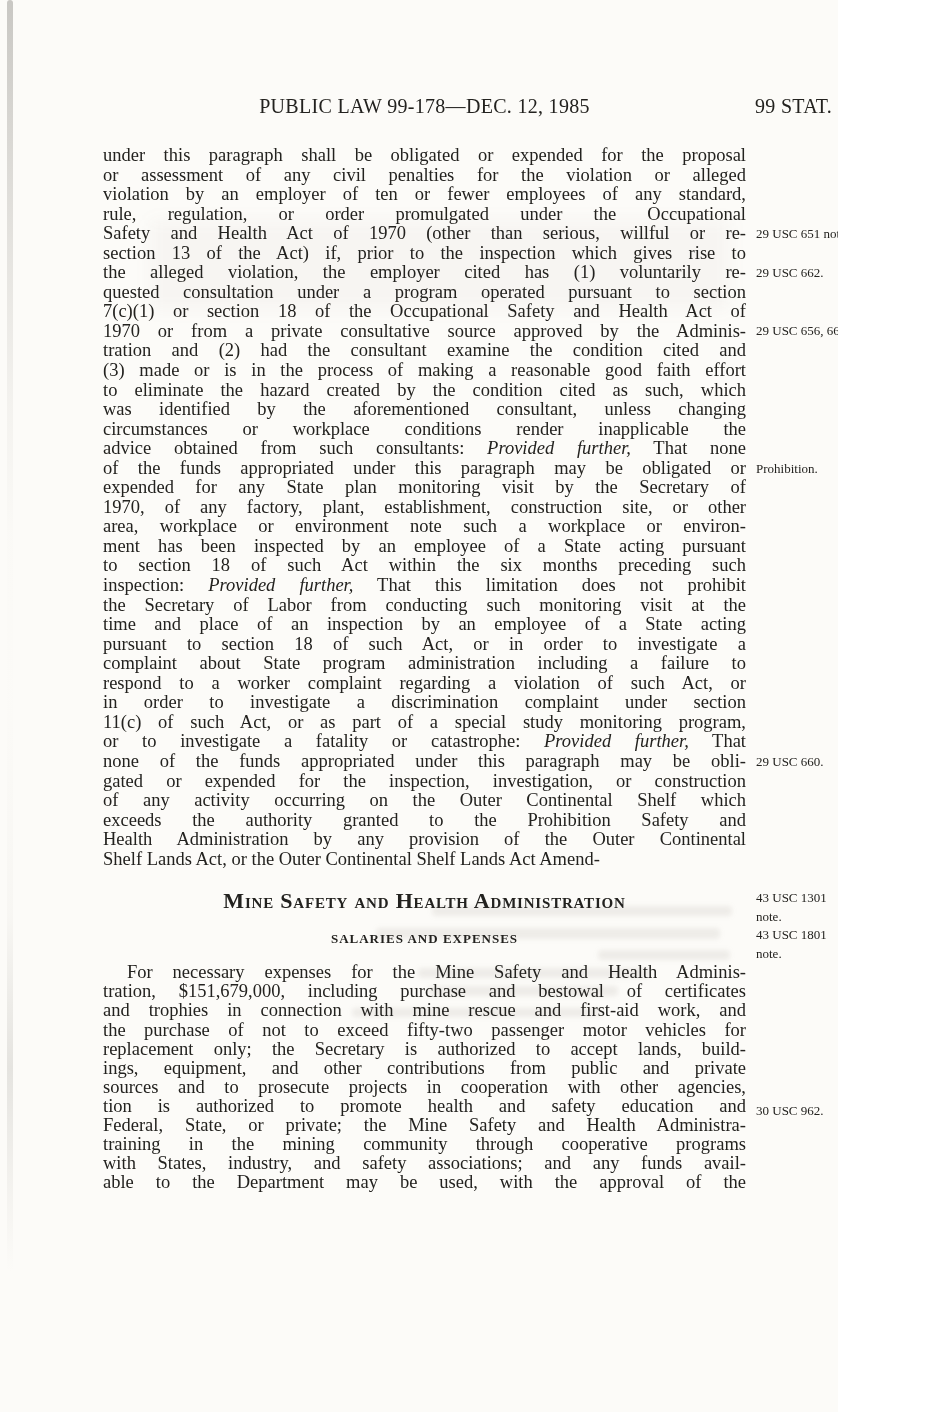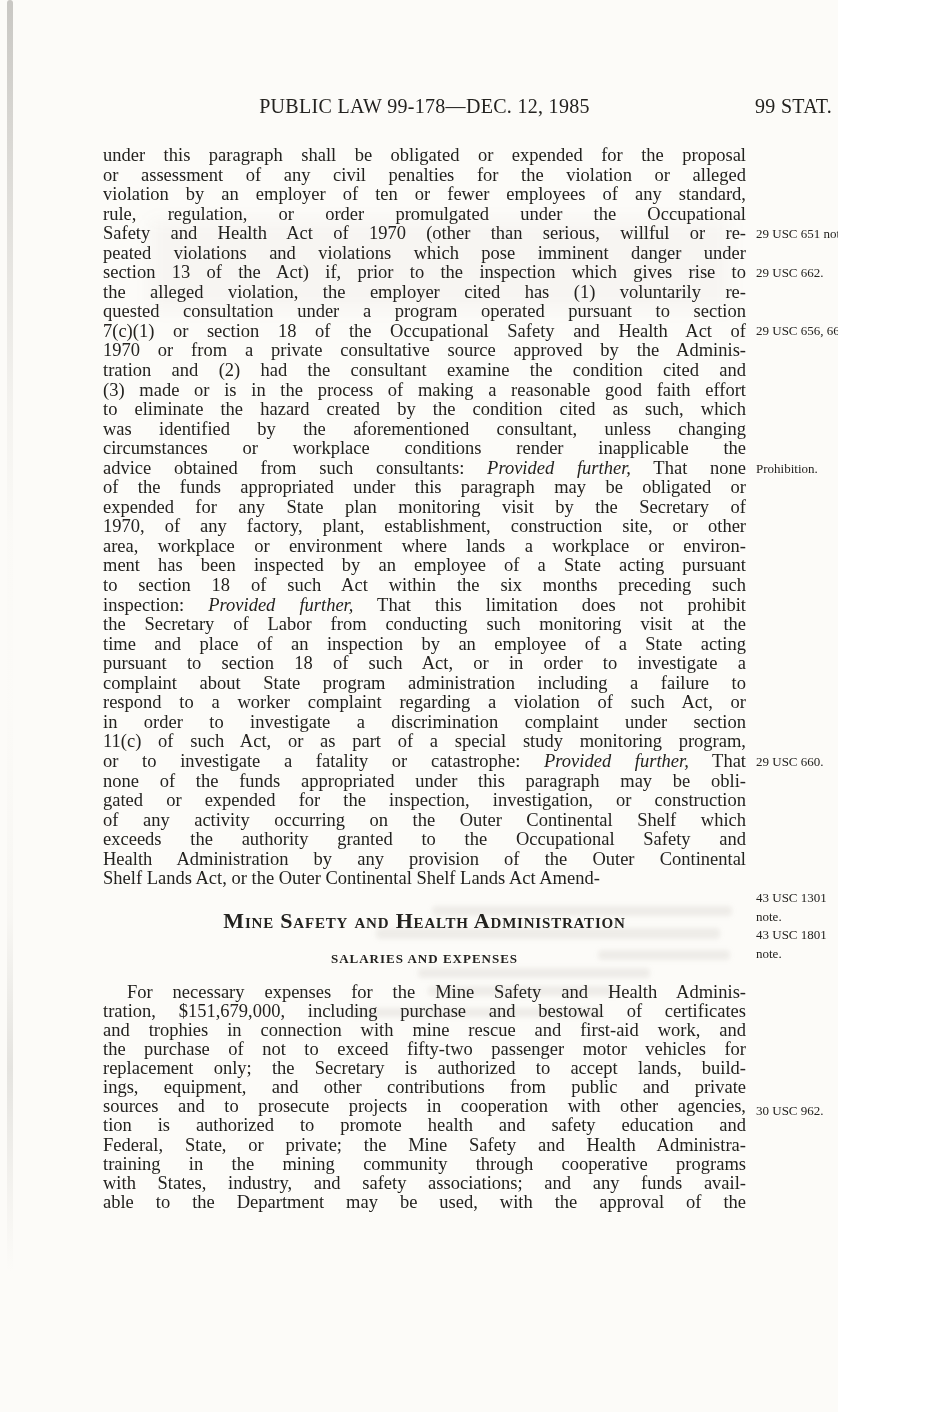--- a/index.html
+++ b/index.html
@@ -101,51 +101,50 @@
   <div class="law-title">PUBLIC LAW 99-178—DEC. 12, 1985</div>
   <div class="stat-number">99 STAT. 1107</div>
 
   <main class="body-col">
     <div class="para para1">
         <div class="line">under this paragraph shall be obligated or expended for the proposal</div>
         <div class="line">or assessment of any civil penalties for the violation or alleged</div>
         <div class="line">violation by an employer of ten or fewer employees of any standard,</div>
         <div class="line">rule, regulation, or order promulgated under the Occupational</div>
         <div class="line">Safety and Health Act of 1970 (other than serious, willful or re-</div>
-        <div class="line">peated violations and violations which pose imminent danger under</div>
         <div class="line">section 13 of the Act) if, prior to the inspection which gives rise to</div>
         <div class="line">the alleged violation, the employer cited has (1) voluntarily re-</div>
         <div class="line">quested consultation under a program operated pursuant to section</div>
         <div class="line">7(c)(1) or section 18 of the Occupational Safety and Health Act of</div>
         <div class="line">1970 or from a private consultative source approved by the Adminis-</div>
         <div class="line">tration and (2) had the consultant examine the condition cited and</div>
         <div class="line">(3) made or is in the process of making a reasonable good faith effort</div>
         <div class="line">to eliminate the hazard created by the condition cited as such, which</div>
         <div class="line">was identified by the aforementioned consultant, unless changing</div>
         <div class="line">circumstances or workplace conditions render inapplicable the</div>
         <div class="line">advice obtained from such consultants: <i>Provided further,</i> That none</div>
         <div class="line">of the funds appropriated under this paragraph may be obligated or</div>
         <div class="line">expended for any State plan monitoring visit by the Secretary of</div>
         <div class="line">1970, of any factory, plant, establishment, construction site, or other</div>
-        <div class="line">area, workplace or environment where lands a workplace or environ-</div>
+        <div class="line">area, workplace or environment note such a workplace or environ-</div>
         <div class="line">ment has been inspected by an employee of a State acting pursuant</div>
         <div class="line">to section 18 of such Act within the six months preceding such</div>
         <div class="line">inspection: <i>Provided further,</i> That this limitation does not prohibit</div>
         <div class="line">the Secretary of Labor from conducting such monitoring visit at the</div>
         <div class="line">time and place of an inspection by an employee of a State acting</div>
         <div class="line">pursuant to section 18 of such Act, or in order to investigate a</div>
         <div class="line">complaint about State program administration including a failure to</div>
         <div class="line">respond to a worker complaint regarding a violation of such Act, or</div>
         <div class="line">in order to investigate a discrimination complaint under section</div>
         <div class="line">11(c) of such Act, or as part of a special study monitoring program,</div>
         <div class="line">or to investigate a fatality or catastrophe: <i>Provided further,</i> That</div>
         <div class="line">none of the funds appropriated under this paragraph may be obli-</div>
         <div class="line">gated or expended for the inspection, investigation, or construction</div>
         <div class="line">of any activity occurring on the Outer Continental Shelf which</div>
-        <div class="line">exceeds the authority granted to the Occupational Safety and</div>
+        <div class="line">exceeds the authority granted to the Prohibition Safety and</div>
         <div class="line">Health Administration by any provision of the Outer Continental</div>
         <div class="line">Shelf Lands Act, or the Outer Continental Shelf Lands Act Amend-</div>
       </div>
     <h2 class="center-head">Mine Safety and Health Administration</h2>
     <h3 class="center-subhead">SALARIES AND EXPENSES</h3>
     <div class="para para2">
         <div class="line">For necessary expenses for the Mine Safety and Health Adminis-</div>
         <div class="line">tration, $151,679,000, including purchase and bestowal of certificates</div>
         <div class="line">and trophies in connection with mine rescue and first-aid work, and</div>
         <div class="line">the purchase of not to exceed fifty-two passenger motor vehicles for</div>

